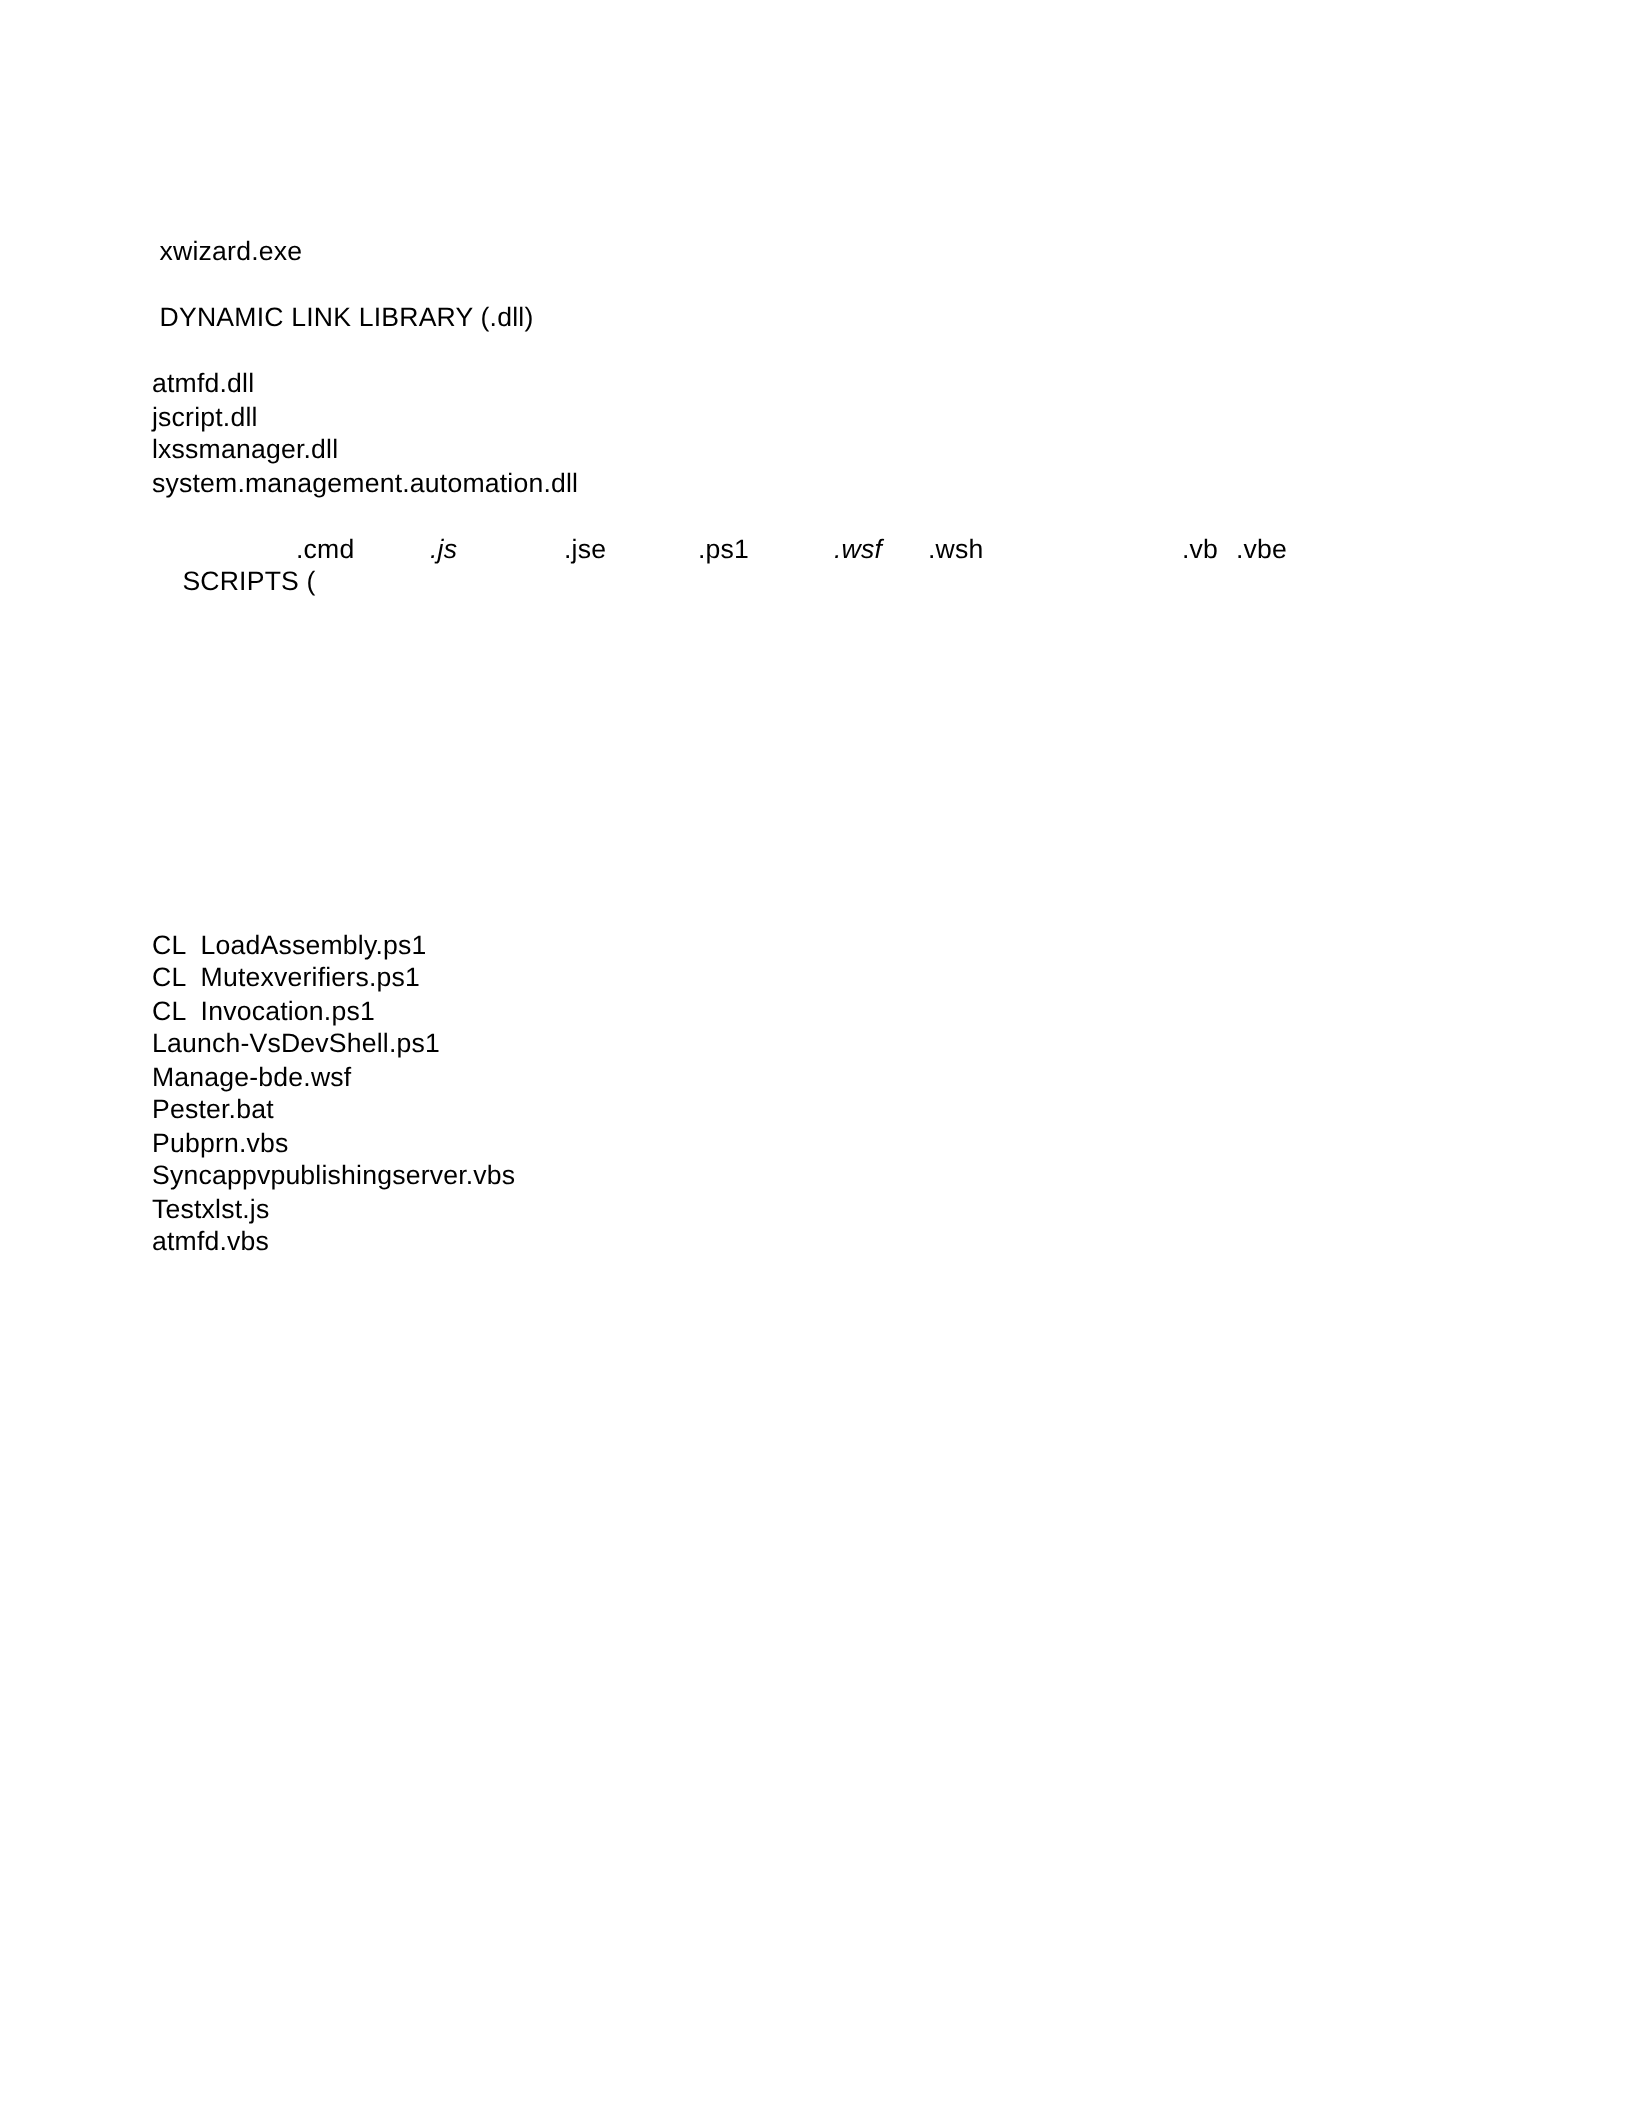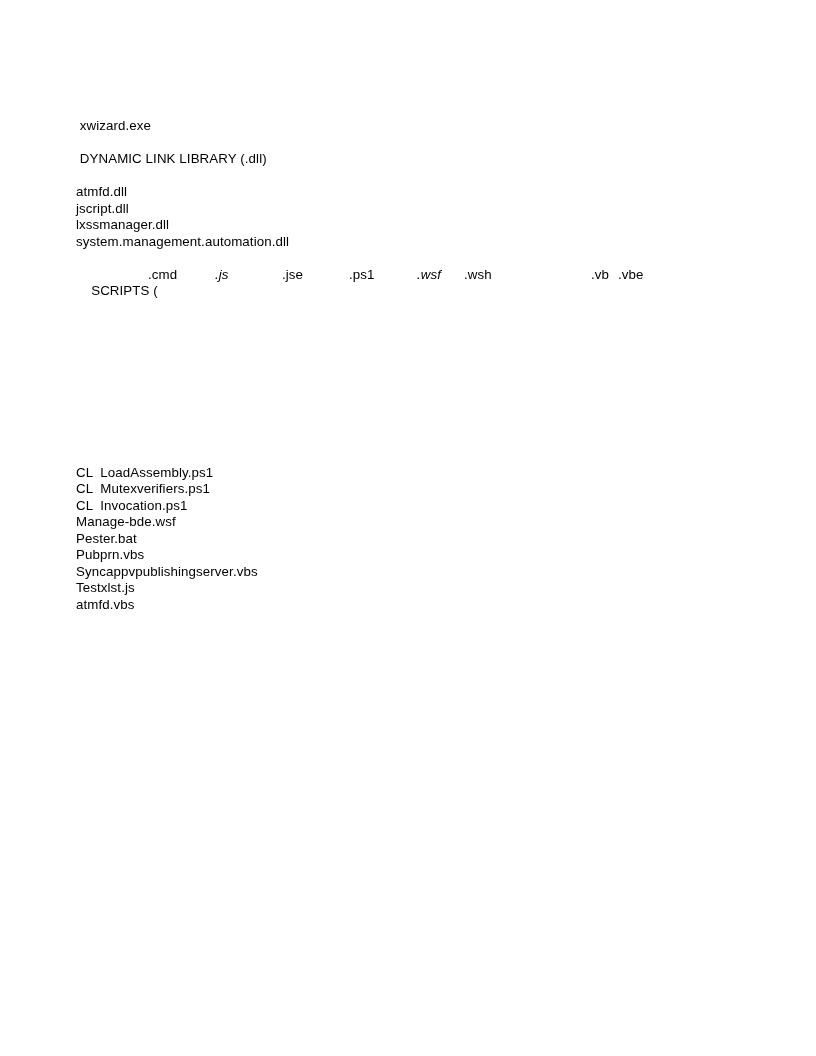--- a/index.html
+++ b/index.html
@@ -74,20 +74,21 @@
     <span class="ext ext-4">.wsf</span>
     <span class="ext ext-5">.wsh</span>
     <span class="ext ext-6">.vb</span>
     <span class="ext ext-7">.vbe</span>
   </p>
   <p class="line"></p>
 
   <p class="line">CL  LoadAssembly.ps1</p>
   <p class="line">CL  Mutexverifiers.ps1</p>
   <p class="line">CL  Invocation.ps1</p>
+  <p class="line">Launch-VsDevShell.ps1</p>
   <p class="line">Manage-bde.wsf</p>
   <p class="line">Pester.bat</p>
   <p class="line">Pubprn.vbs</p>
   <p class="line">Syncappvpublishingserver.vbs</p>
   <p class="line">Testxlst.js</p>
   <p class="line">atmfd.vbs</p>
 
 </div>
 
 </body></html>

